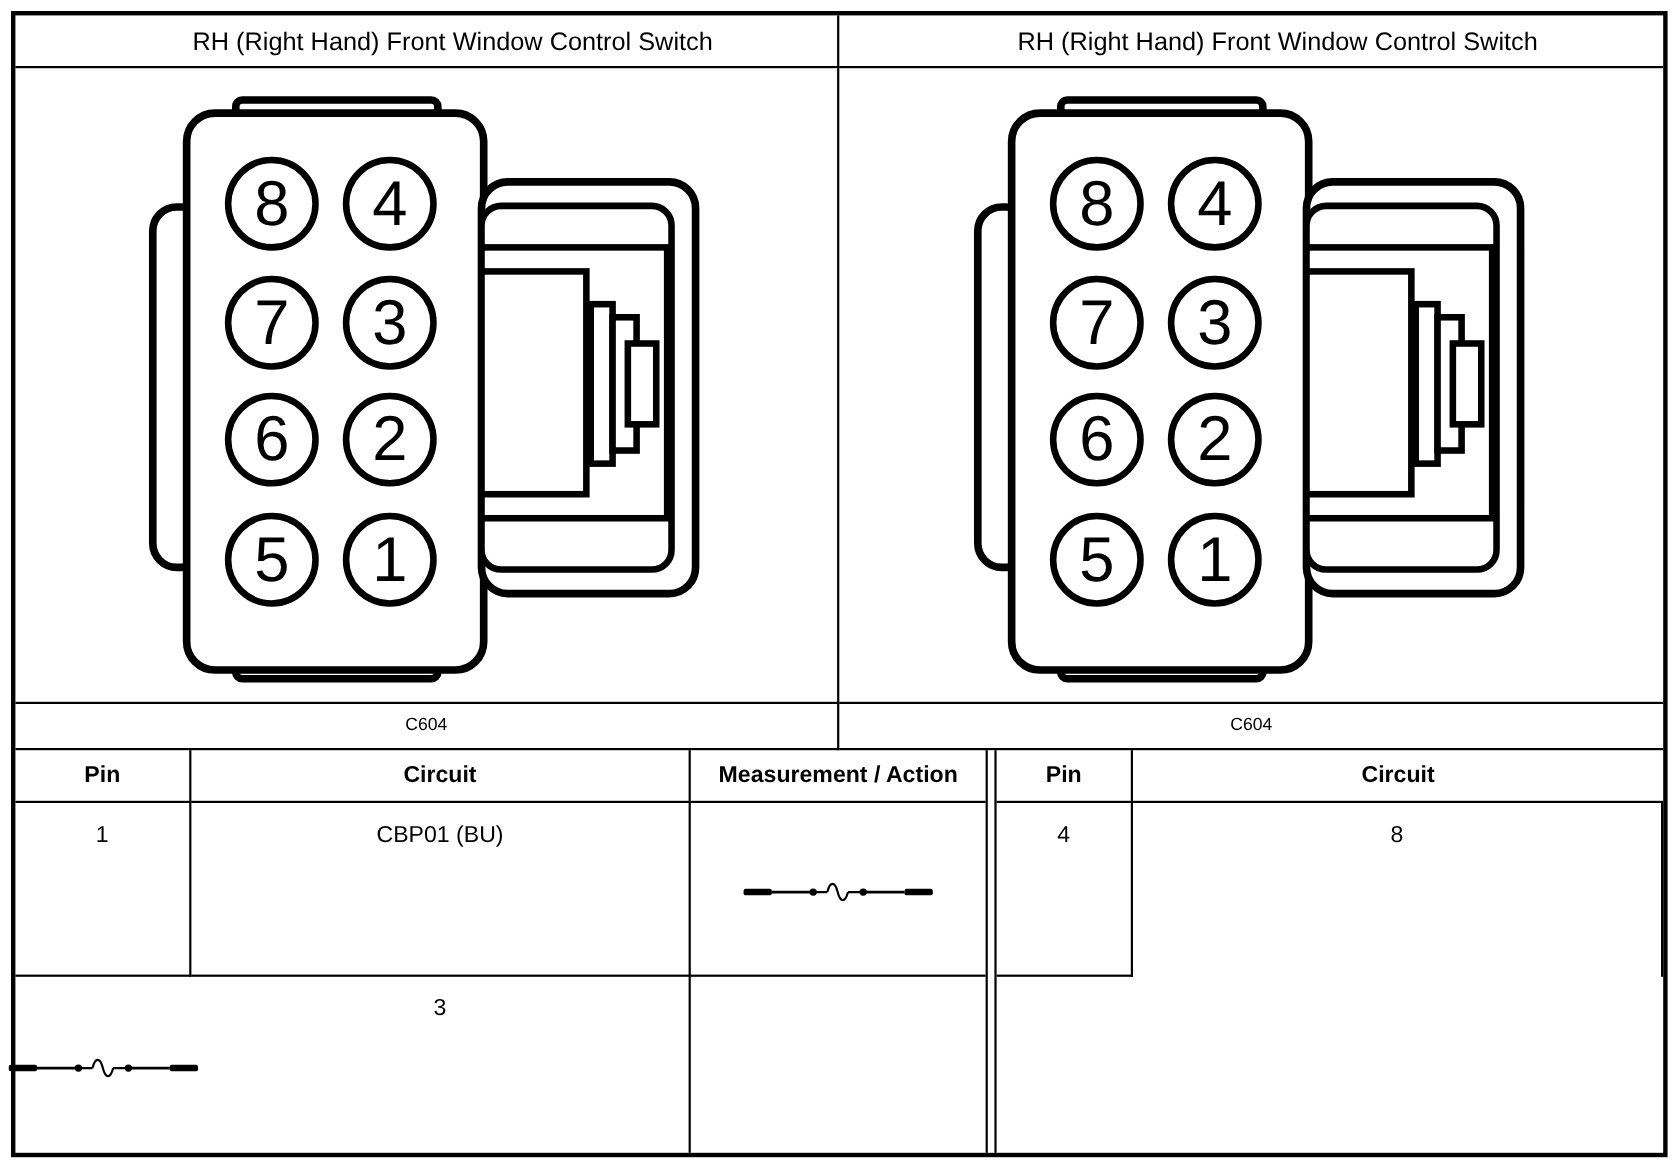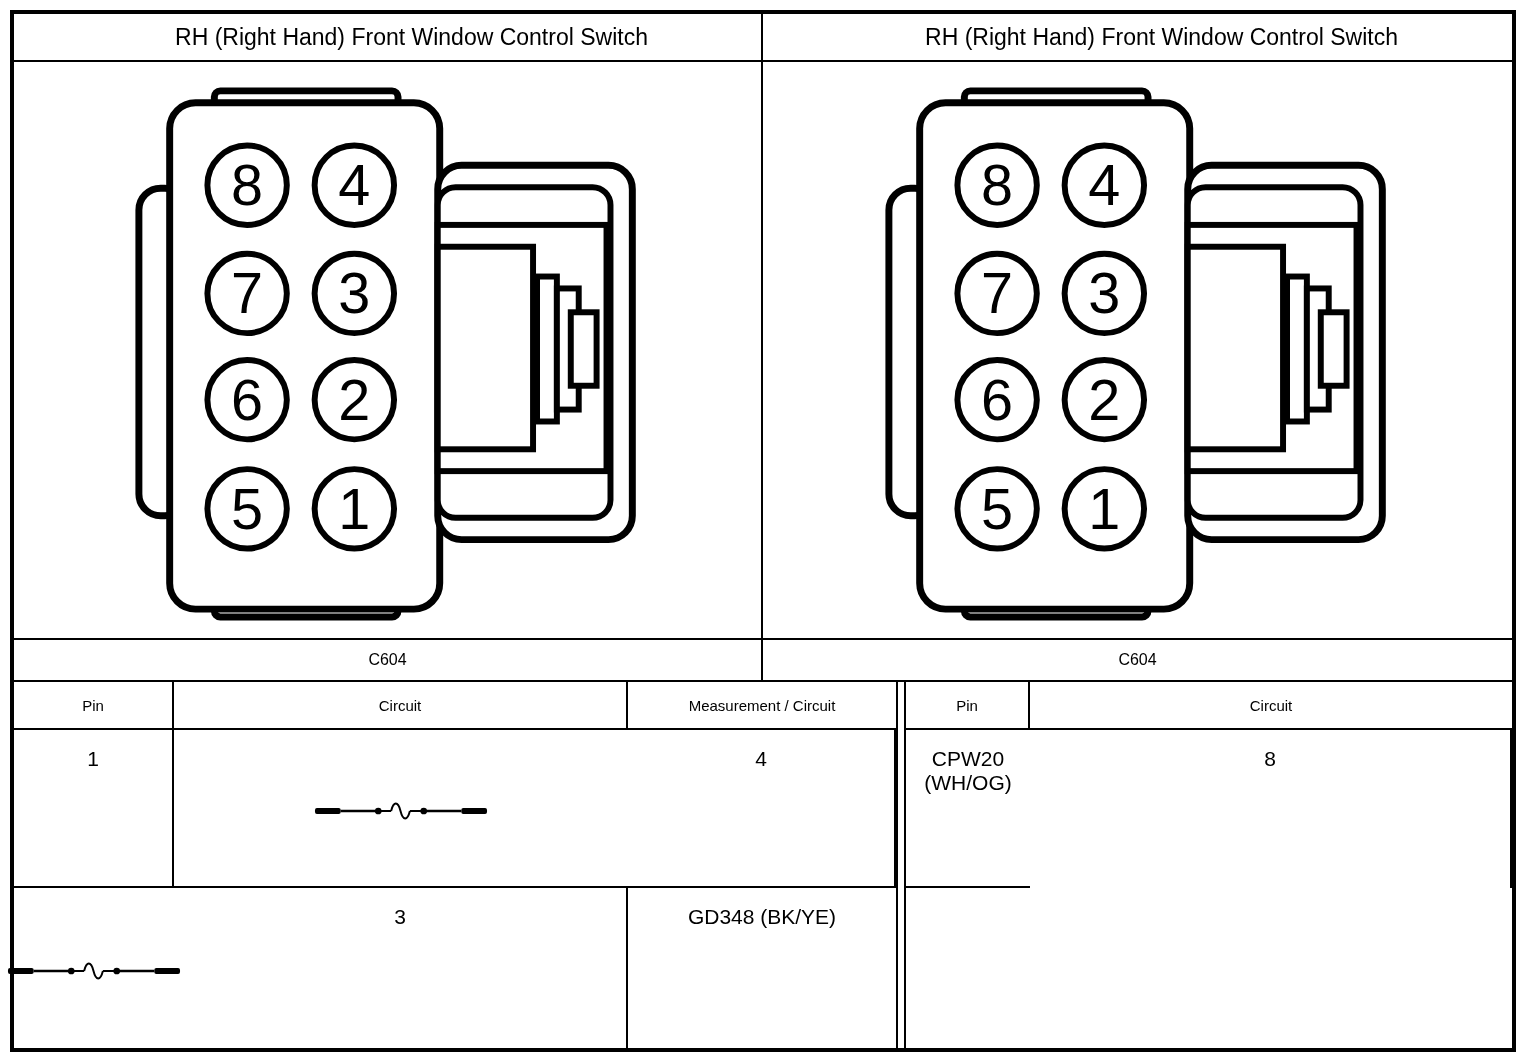--- a/index.html
+++ b/index.html
@@ -55,21 +55,22 @@
     height: 366px;
   }
   .gap {
     grid-column: 4;
     grid-row: 1 / 4;
     border-left: 2px solid #000000;
     border-right: 2px solid #000000;
   }
   .th {
     display: flex; align-items: center; justify-content: center;
-    font-size: 15px;
+    font-size: 21px;
+    font-weight: bold;
   }
   .td {
     padding-top: 17px;
     text-align: center;
     font-size: 21px;
   }
   .meas { position: relative; }
   .cont-icon {
     position: absolute;
     left: 50%; top: 52%;
@@ -142,52 +143,51 @@
 
     <div class="label-cell bb br">C604</div>
     <div class="label-cell bb">C604</div>
   </div>
 
   <div class="bottom">
     <div class="gap"></div>
 
     <div class="th bb br">Pin</div>
     <div class="th bb br">Circuit</div>
-    <div class="th bb">Measurement / Circuit</div>
+    <div class="th bb">Measurement / Action</div>
     <div class="th bb br">Pin</div>
     <div class="th bb">Circuit</div>
 
     <div class="td bb br">1</div>
+    <div class="td bb br">CBP01 (BU)</div>
     <div class="td bb meas">
       <svg class="cont-icon" viewBox="0 0 178 22">
         <rect x="2" y="8" width="26" height="6" rx="2" fill="#000000"></rect>
         <line x1="28" y1="11" x2="64" y2="11" stroke="#000000" stroke-width="2.5"></line>
         <circle cx="66" cy="11" r="3.4" fill="#000000"></circle>
         <line x1="66" y1="11" x2="79" y2="11" stroke="#000000" stroke-width="2"></line>
         <path d="M 79 11 c 2.5 -10 7 -10 9.5 0 c 2.5 10 7 10 9.5 0" fill="none" stroke="#000000" stroke-width="2"></path>
         <line x1="98" y1="11" x2="112" y2="11" stroke="#000000" stroke-width="2"></line>
         <circle cx="112" cy="11" r="3.4" fill="#000000"></circle>
         <line x1="112" y1="11" x2="150" y2="11" stroke="#000000" stroke-width="2.5"></line>
         <rect x="150" y="8" width="26" height="6" rx="2" fill="#000000"></rect>
       </svg>
     </div>
     <div class="td bb br">4</div>
-    <div class="td bb">CPW20 (WH/OG)</div>
 
     <div class="td br">8</div>
     <div class="td meas">
       <svg class="cont-icon" viewBox="0 0 178 22">
         <rect x="2" y="8" width="26" height="6" rx="2" fill="#000000"></rect>
         <line x1="28" y1="11" x2="64" y2="11" stroke="#000000" stroke-width="2.5"></line>
         <circle cx="66" cy="11" r="3.4" fill="#000000"></circle>
         <line x1="66" y1="11" x2="79" y2="11" stroke="#000000" stroke-width="2"></line>
         <path d="M 79 11 c 2.5 -10 7 -10 9.5 0 c 2.5 10 7 10 9.5 0" fill="none" stroke="#000000" stroke-width="2"></path>
         <line x1="98" y1="11" x2="112" y2="11" stroke="#000000" stroke-width="2"></line>
         <circle cx="112" cy="11" r="3.4" fill="#000000"></circle>
         <line x1="112" y1="11" x2="150" y2="11" stroke="#000000" stroke-width="2.5"></line>
         <rect x="150" y="8" width="26" height="6" rx="2" fill="#000000"></rect>
       </svg>
     </div>
     <div class="td br">3</div>
-    <div class="td">GD348 (BK/YE)</div>
   </div>
 
 </div>
 
 </body></html>

